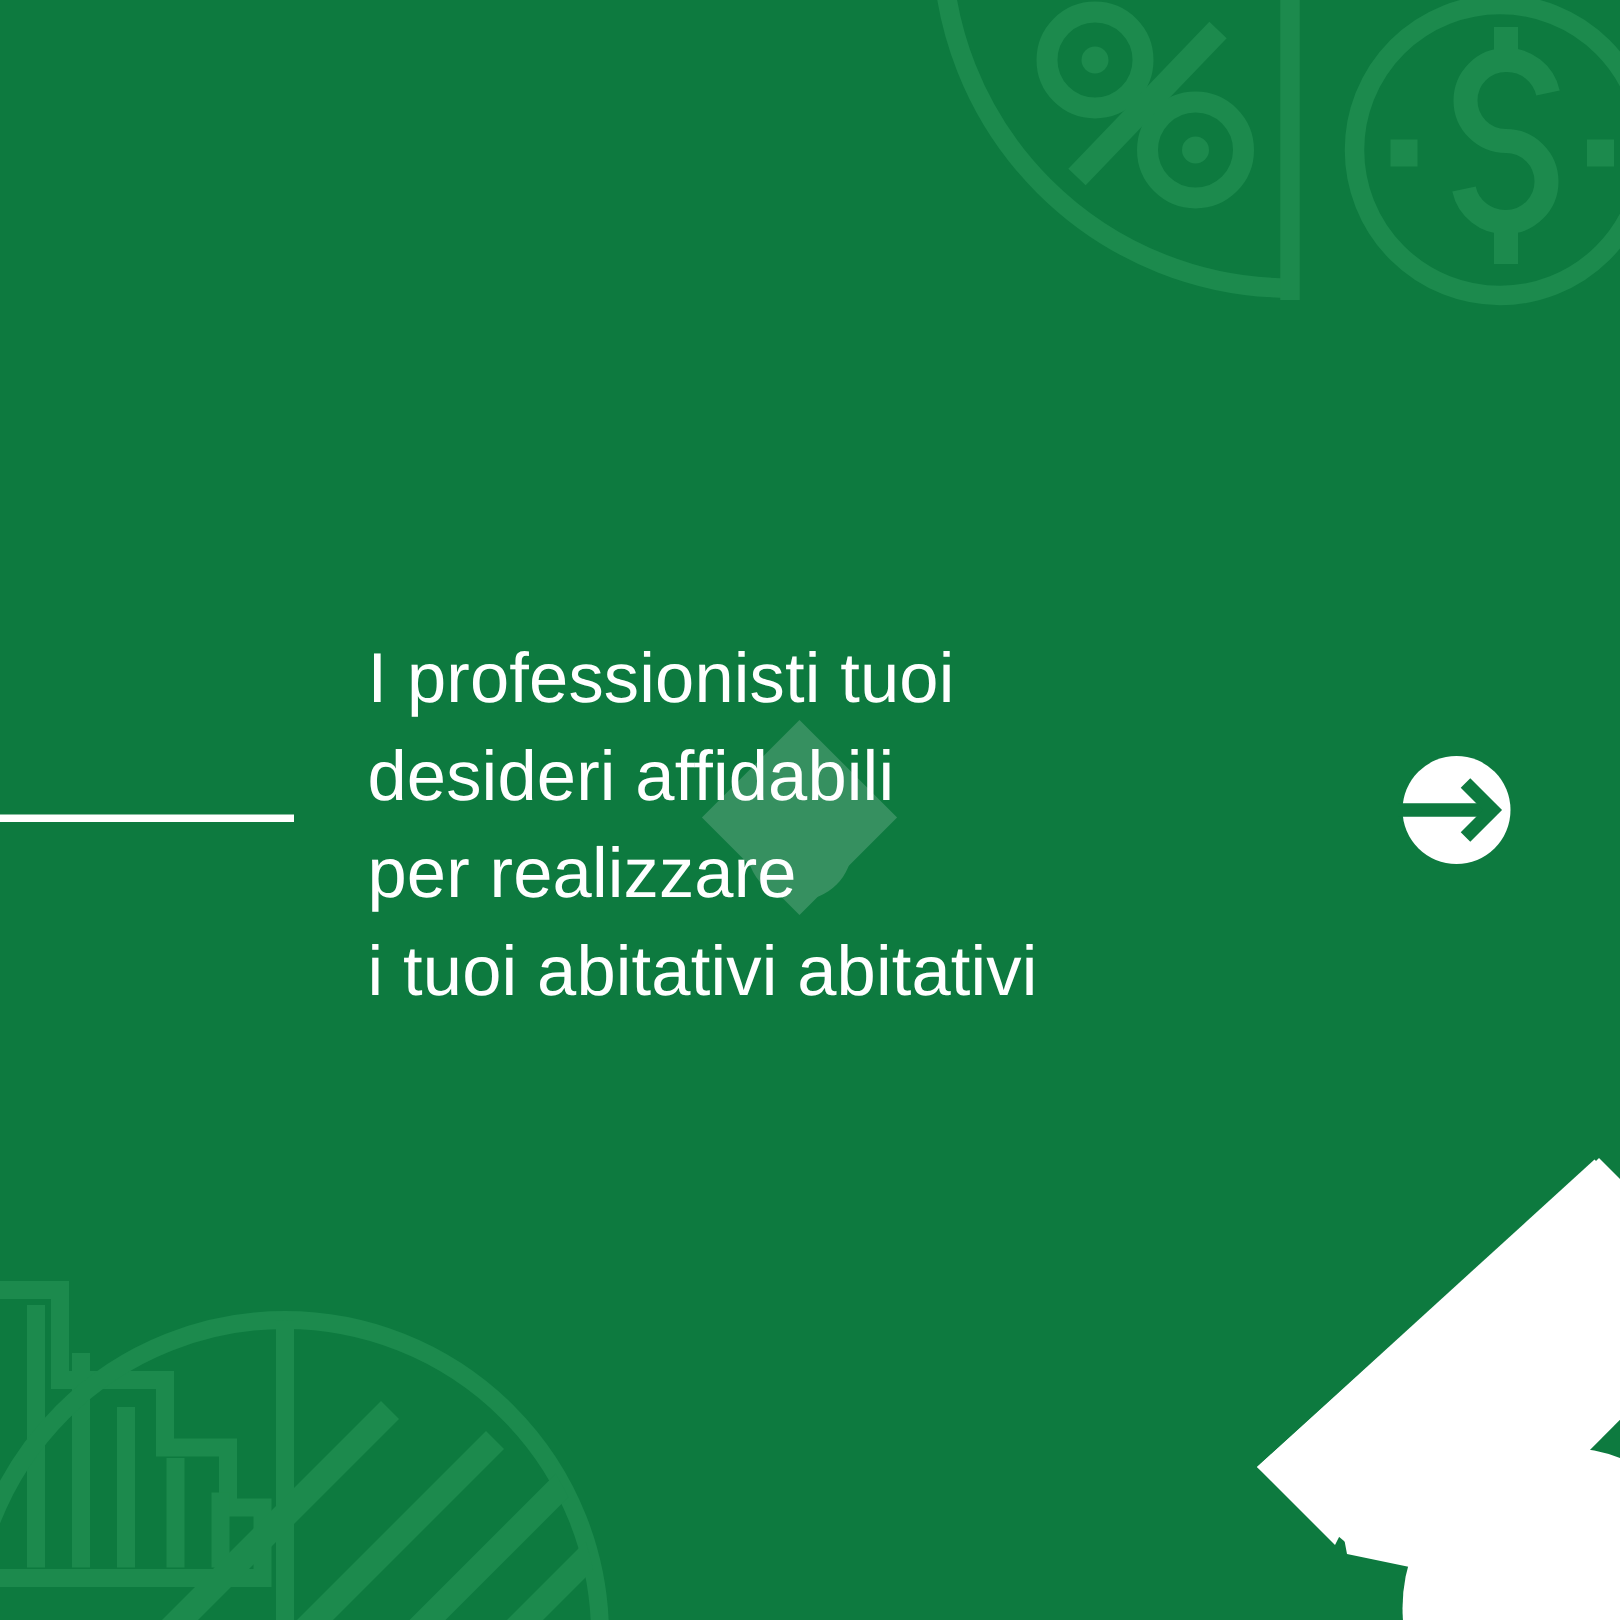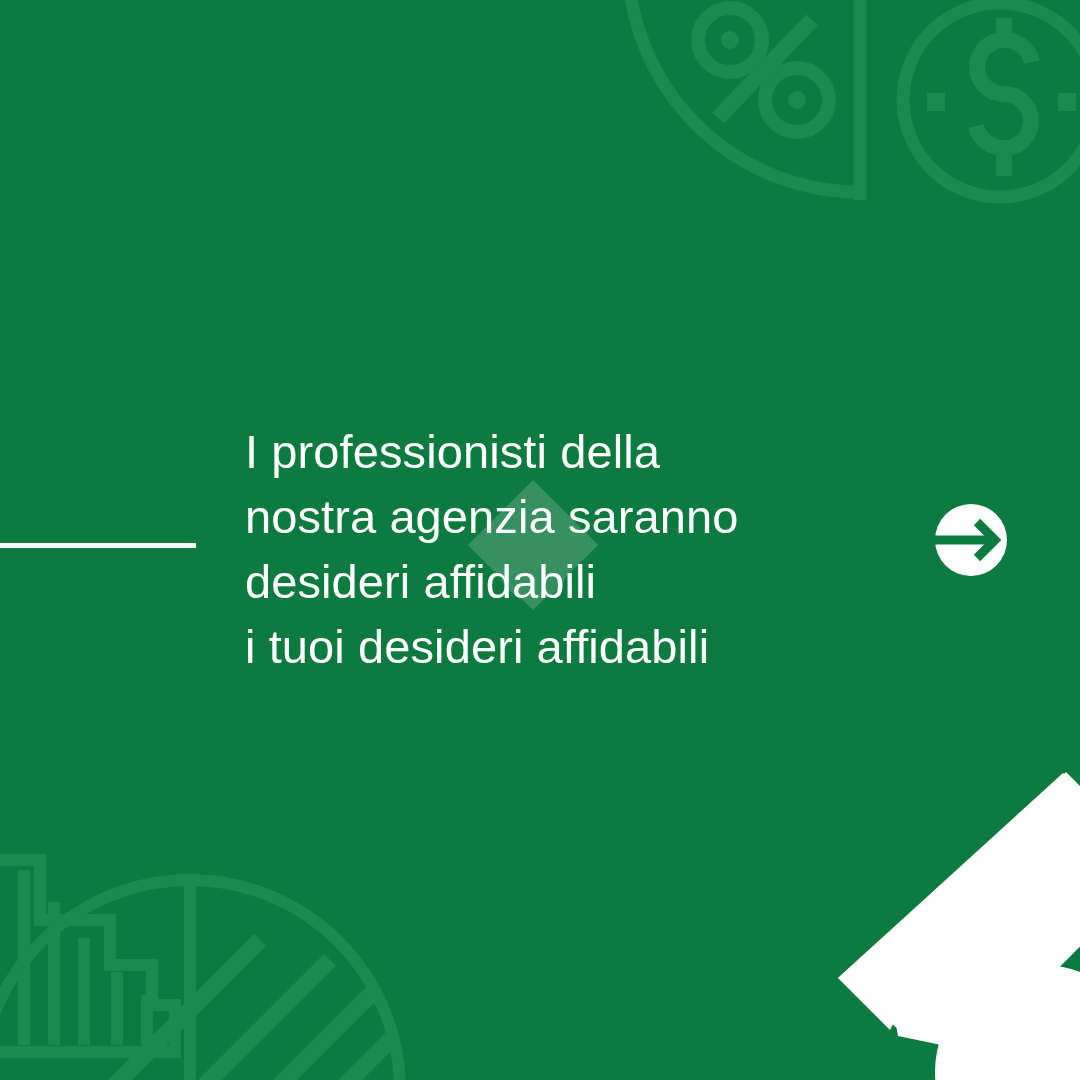--- a/index.html
+++ b/index.html
@@ -147,24 +147,24 @@
       <path d="M 1066 772 L 975 862 L 890 1030 L 838 978 Z" fill="#ffffff"></path>
       <path d="M 1063 773 L 1145 855 L 905 1035 L 838 978 Z" fill="#ffffff"></path>
 
       <circle cx="1042" cy="1072" r="107" fill="#ffffff"></circle>
     </g>
   </svg>
 
   <div id="left-rule"></div>
 
   <div id="headline">
-    <span class="line">I professionisti della</span>
-    <span class="line">nostra agenzia saranno</span>
+    <span class="line">I professionisti tuoi</span>
     <span class="line">desideri affidabili</span>
-    <span class="line">i tuoi desideri affidabili</span>
+    <span class="line">per realizzare</span>
+    <span class="line">i tuoi abitativi abitativi</span>
   </div>
 
   <div id="arrow-button">
     <svg viewBox="0 0 92 92" width="92" height="92">
       <circle cx="46" cy="46" r="36" fill="#ffffff"></circle>
       <g stroke="#0d7a3f" stroke-width="9" fill="none" stroke-linecap="butt" stroke-linejoin="miter">
         <line x1="7" y1="46" x2="70" y2="46"></line>
         <polyline points="52,28 70,46 52,64"></polyline>
       </g>
     </svg>

